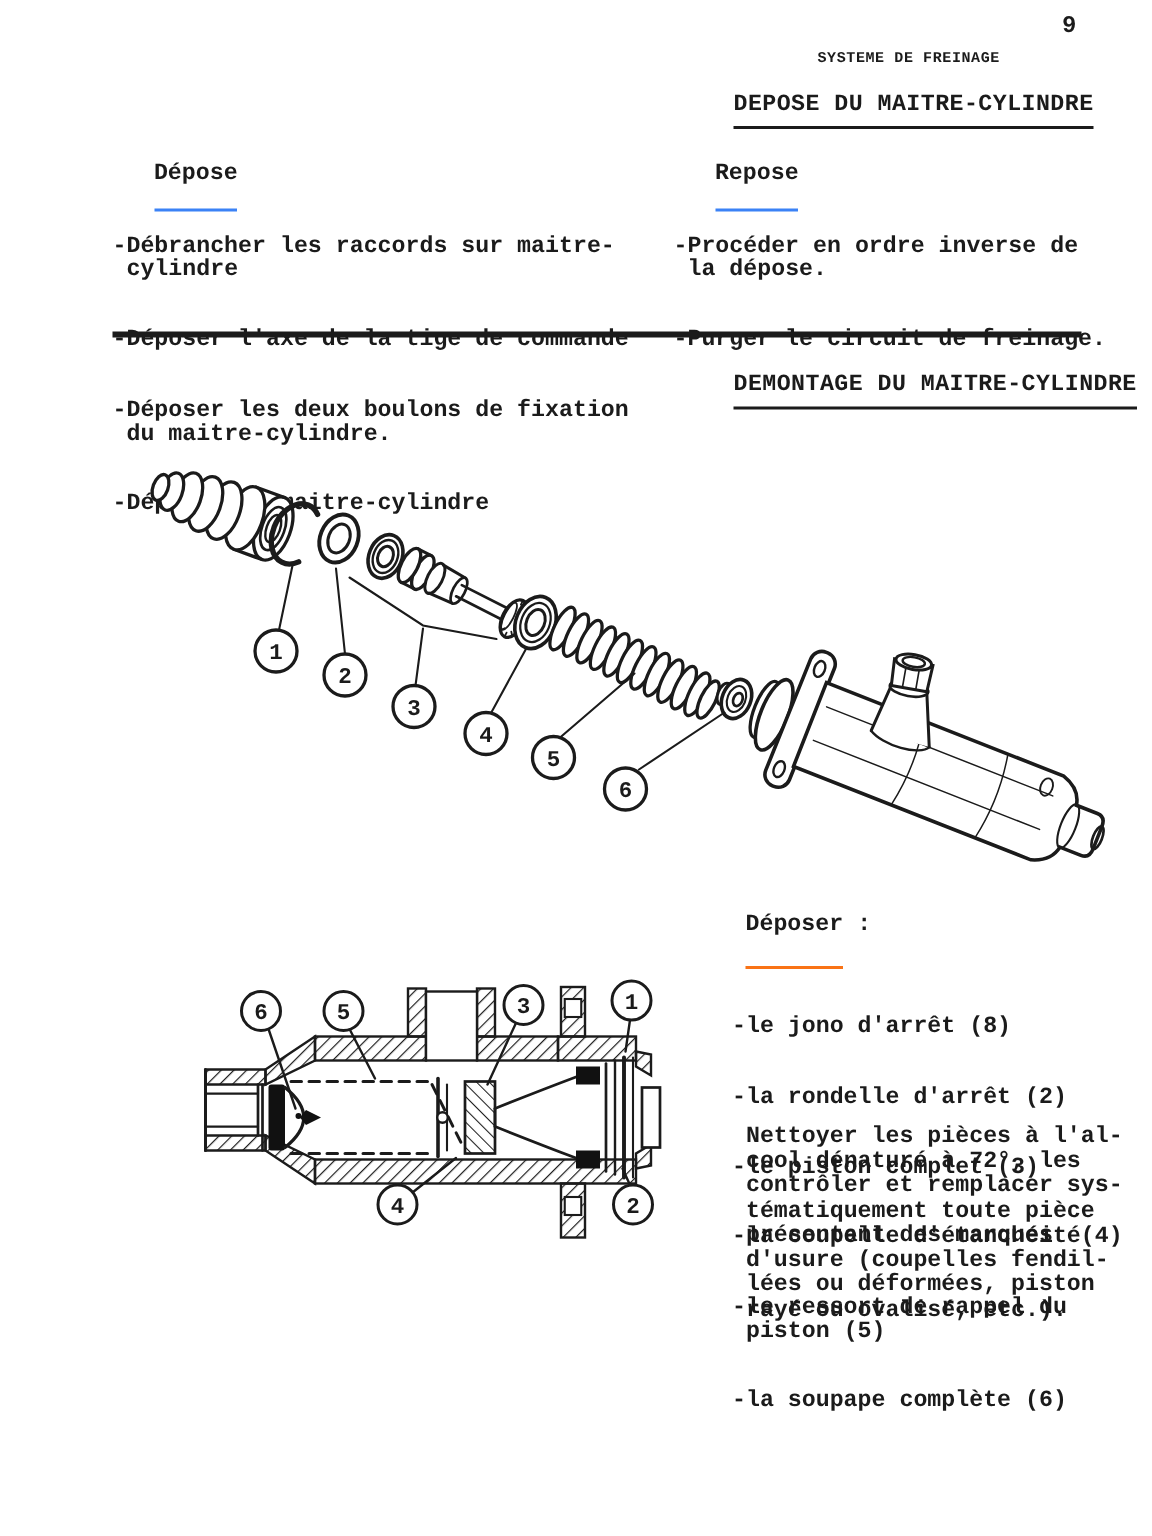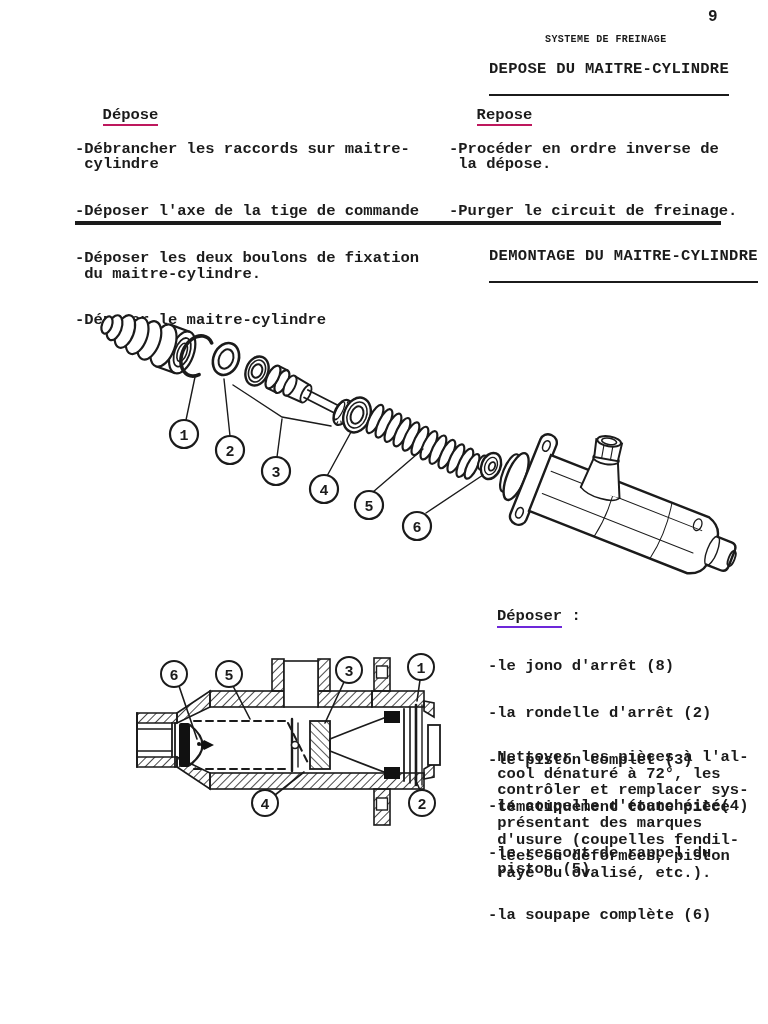--- a/index.html
+++ b/index.html
@@ -5,23 +5,23 @@
   html,body{margin:0;padding:0;}
   body{
     width:768px;height:1024px;position:relative;background:#ffffff;
     font-family:"Liberation Mono", monospace;
     color:#1b1b1b;font-weight:700;overflow:hidden;
   }
   .abs{position:absolute;}
   .txt{font-size:15.5px;line-height:15.6px;white-space:pre-wrap;}
   .pageno{font-size:16px;}
   .sectitle{font-size:10px;letter-spacing:0.4px;}
-  .bighead{font-size:15.5px;letter-spacing:0.3px;border-bottom:2.5px solid #1b1b1b;padding-bottom:16px;}
-  .colhead{display:inline-block;border-bottom:2px solid #be185d;padding-bottom:1px;margin-left:9px;}
-  .listhead{display:inline-block;border-bottom:2px solid #6d28d9;padding-bottom:1px;}
+  .bighead{font-size:15.5px;letter-spacing:0.3px;border-bottom:2.5px solid #1b1b1b;padding-bottom:6px;}
+  .colhead{display:inline-block;border-bottom:2px solid #3b82f6;padding-bottom:16px;margin-left:9px;}
+  .listhead{display:inline-block;border-bottom:2px solid #f97316;padding-bottom:19px;}
   .rule{background:#1b1b1b;}
   .notes{line-height:16.5px;}
   svg{display:block;}
   svg text{font-family:"Liberation Mono", monospace;font-weight:700;font-size:15px;fill:#1b1b1b;}
 </style>
 </head>
 <body>
 
 <div class="abs pageno" style="left:708px;top:8px;">9</div>
 

